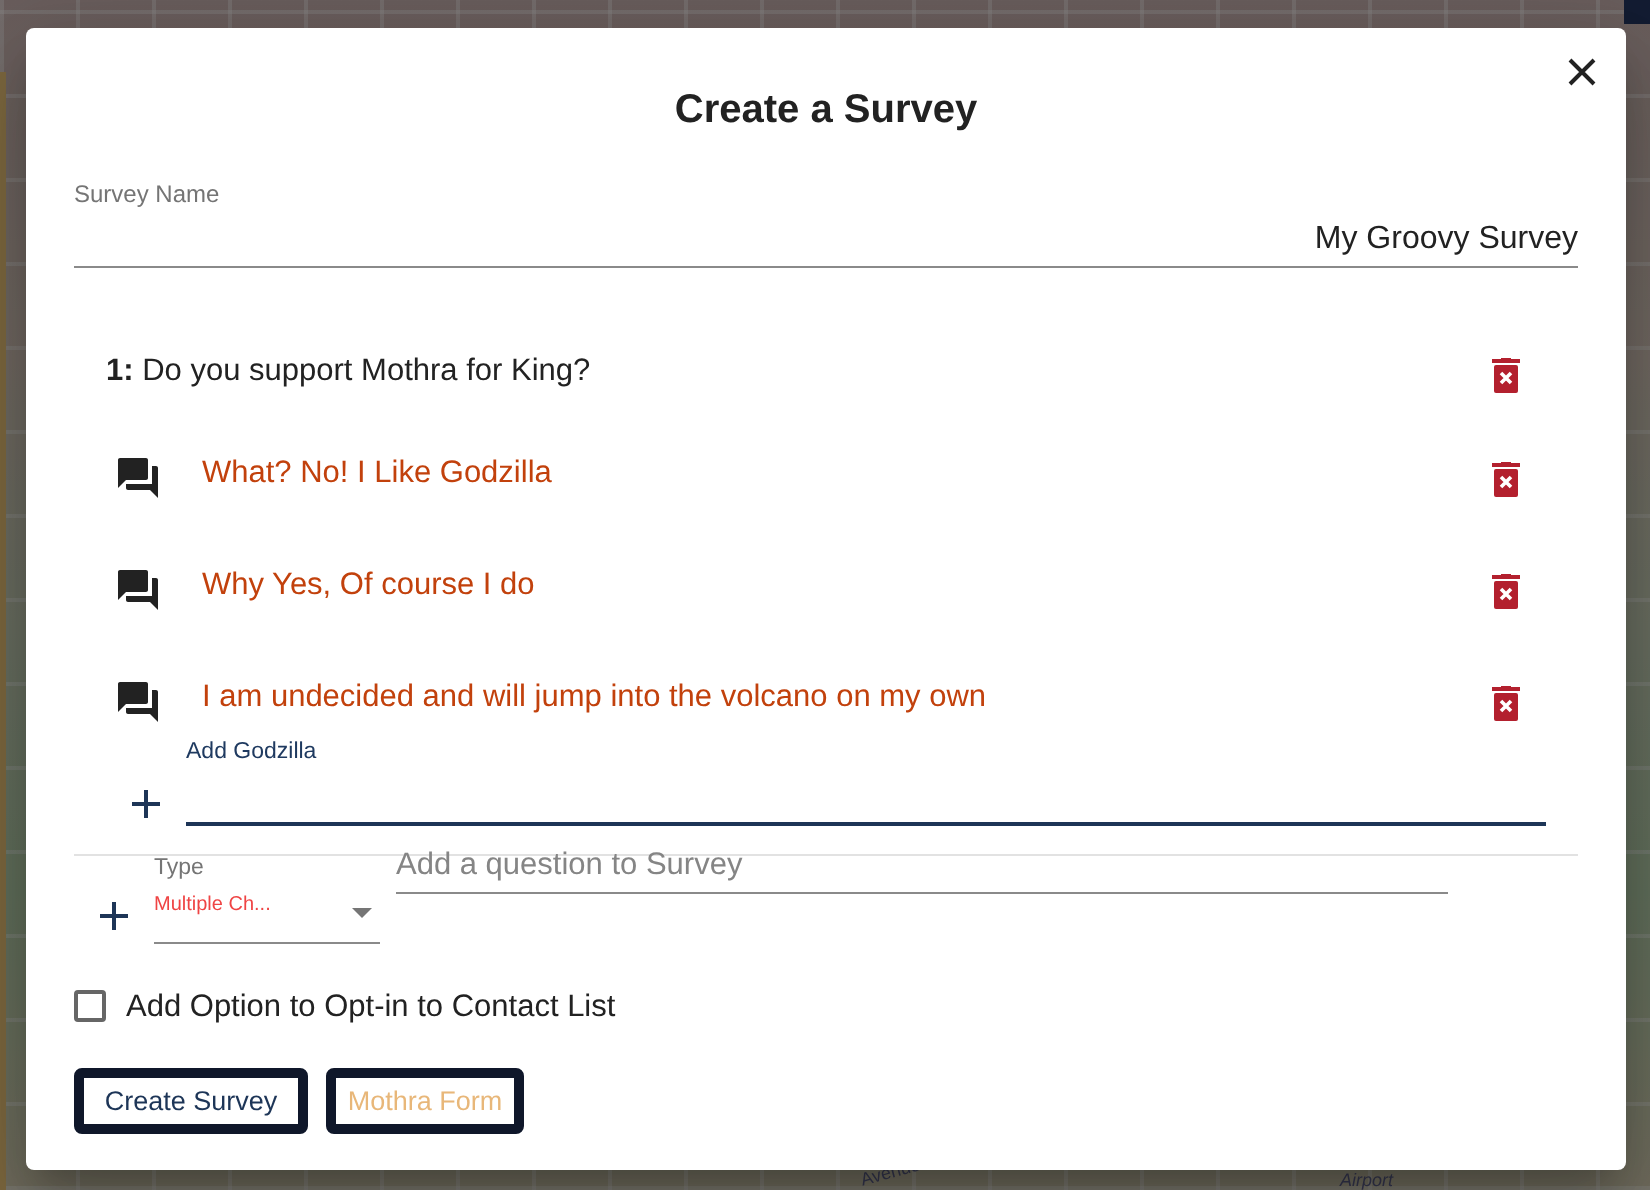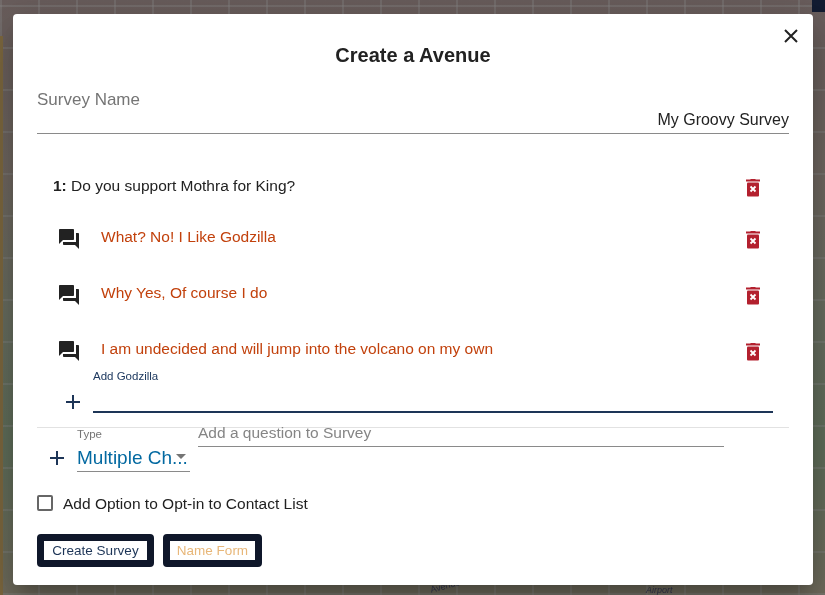--- a/index.html
+++ b/index.html
@@ -36,21 +36,21 @@
   }
   .close-btn {
     position: absolute; right: 10px; top: 10px; width: 24px; height: 24px;
     display: flex; align-items: center; justify-content: center; cursor: pointer;
   }
   .title {
     position: absolute; left: 0; right: 0; top: 30px; text-align: center;
     font-size: 20px; font-weight: bold; color: #222;
   }
   .field-label { position: absolute; font-size: 12px; color: #757575; }
-  .survey-name-label { left: 24px; top: 76px; font-size: 17px; }
+  .survey-name-label { left: 24px; top: 76px; font-size: 12px; }
   .survey-name-input {
     position: absolute; left: 24px; top: 93px; width: 752px; height: 26px;
     border: none; border-bottom: 1px solid #8a8a8a; outline: none; padding: 0;
     font-family: "Liberation Sans", sans-serif; font-size: 16px; color: #222; background: transparent; text-align: right;
   }
   .question-row {
     position: absolute; left: 40px; top: 163px; font-size: 15.5px; color: #222;
   }
   .question-row b { font-weight: bold; }
   .trash-btn {
@@ -68,60 +68,60 @@
     font-family: "Liberation Sans", sans-serif; font-size: 15px;
   }
   .divider { position: absolute; left: 24px; top: 413px; width: 752px; height: 1px; background: #e2e2e2; }
 
   .type-label { position: absolute; left: 64px; top: 414px; font-size: 11.5px; color: #757575; }
   .add-question-plus { position: absolute; left: 34px; top: 434px; width: 20px; height: 20px; cursor: pointer; }
   .type-select {
     position: absolute; left: 64px; top: 431px; width: 113px; height: 26px;
     border-bottom: 1px solid #8a8a8a; cursor: pointer;
   }
-  .type-select-value { position: absolute; left: 0; top: 2px; font-size: 19px; color: #0369a1; white-space: nowrap; }
+  .type-select-value { position: absolute; left: 0; top: 2px; font-size: 10px; color: #ef4444; white-space: nowrap; }
   .type-select-arrow {
     position: absolute; right: 4px; top: 9px; width: 0; height: 0;
     border-left: 5px solid transparent; border-right: 5px solid transparent; border-top: 5px solid #757575;
   }
   .question-input {
     position: absolute; left: 185px; top: 406px; width: 526px; height: 26px;
     border: none; border-bottom: 1px solid #8a8a8a; outline: none; padding: 0; background: transparent;
     font-family: "Liberation Sans", sans-serif; font-size: 15.5px; color: #1d4ed8;
   }
   .question-input::placeholder { color: #858585; }
 
   .optin { position: absolute; left: 24px; top: 481px; height: 20px; display: flex; align-items: flex-start; cursor: pointer; }
   .checkbox { width: 12px; height: 12px; border: 2px solid #666; border-radius: 2px; }
   .optin-label { margin-left: 10px; font-size: 15.5px; color: #222; }
 
   .btn {
-    position: absolute; top: 520px; height: 33px; border: 7px solid #0f172a; border-radius: 4px;
+    position: absolute; top: 520px; height: 33px; border: 5px solid #0f172a; border-radius: 4px;
     background: #fff; font-family: "Liberation Sans", sans-serif; font-size: 13.5px; cursor: pointer;
     padding: 0; display: flex; align-items: center; justify-content: center;
   }
   .btn-create { left: 24px; width: 117px; color: #1d3557; }
   .btn-clear { left: 150px; width: 99px; color: #e8b779; }
 </style>
 </head>
 <body>
 
 <div class="map-bg"></div>
 <span class="map-label" style="left:430px; top:581px; transform:rotate(-15deg);">Avenue</span>
-<span class="map-label" style="left:646px; top:585px;font-style:italic;">Airport</span>
+<span class="map-label" style="left:670px; top:585px;font-style:italic;">Airport</span>
 <div class="scrim"></div>
 
 <div class="dialog">
   <div class="close-btn">
     <svg width="16" height="16" viewBox="0 0 16 16">
       <path d="M2 2 L14 14 M14 2 L2 14" stroke="#222" stroke-width="2" fill="none"></path>
     </svg>
   </div>
 
-  <div class="title">Create a Avenue</div>
+  <div class="title">Create a Survey</div>
 
   <label class="field-label survey-name-label">Survey Name</label>
   <input class="survey-name-input" type="text" value="My Groovy Survey" style="">
 
   <div class="question-row">
     <b>1:</b>
     <span>Do you support Mothra for King?</span>
   </div>
   <div class="trash-btn" style="left:728px; top:162px;">
     <svg width="14" height="18" viewBox="0 0 14 18">
@@ -198,14 +198,14 @@
     <span class="type-select-arrow"></span>
   </div>
   <input class="question-input" type="text" placeholder="Add a question to Survey" style="">
 
   <div class="optin">
     <span class="checkbox"></span>
     <span class="optin-label">Add Option to Opt-in to Contact List</span>
   </div>
 
   <button class="btn btn-create">Create Survey</button>
-  <button class="btn btn-clear">Name Form</button>
+  <button class="btn btn-clear">Mothra Form</button>
 </div>
 
 </body></html>

